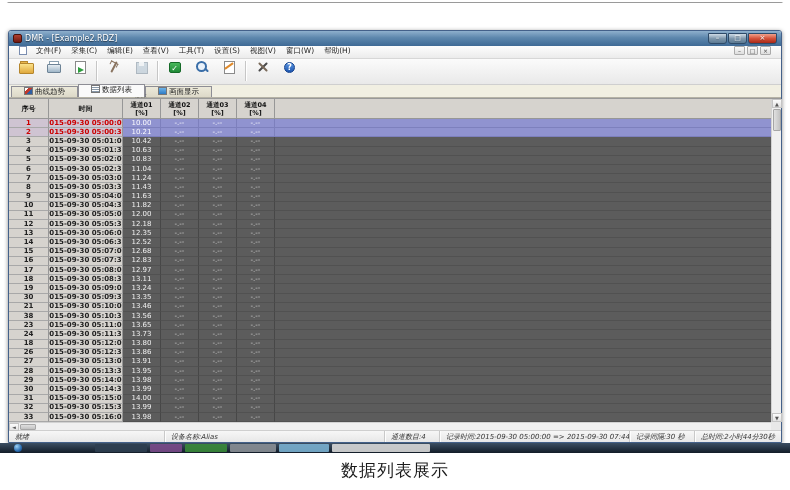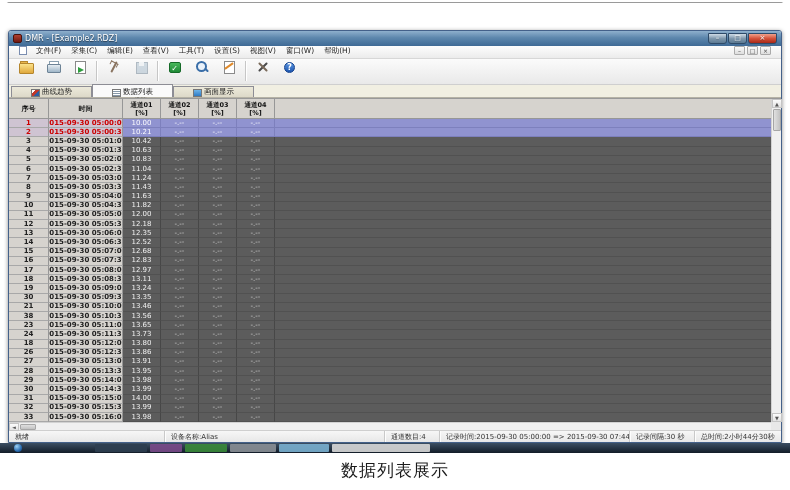--- a/index.html
+++ b/index.html
@@ -51,21 +51,21 @@
   .icon-find::before{content:"";position:absolute;left:1px;top:0;width:7px;height:7px;border:2px solid #3a6ea8;border-radius:50%;background:#eaf2fa;}
   .icon-find::after{content:"";position:absolute;left:9px;top:8px;width:5px;height:2px;background:#3a6ea8;transform:rotate(45deg);border-radius:1px;}
   .icon-cursorval::before{content:"";position:absolute;left:2px;top:0;width:9px;height:11px;background:#fff;border:1px solid #8a8a8a;}
   .icon-cursorval::after{content:"";position:absolute;left:2px;top:4px;width:10px;height:2px;background:#e08a2a;transform:rotate(-35deg);}
   .icon-tools::before{content:"";position:absolute;left:6px;top:0;width:2px;height:12px;background:#4a4a4a;border-radius:1px;transform:rotate(45deg);}
   .icon-tools::after{content:"";position:absolute;left:6px;top:0;width:2px;height:12px;background:#7a6a5a;border-radius:1px;transform:rotate(-45deg);}
   .icon-about{width:11px;height:11px;margin-top:1px;border-radius:50%;background:linear-gradient(#5b95e0,#1d56b0);border:1px solid #12408c;color:#fff;}
   .icon-about::before{content:"?";position:absolute;left:0;top:0;width:100%;font-size:8px;font-weight:bold;line-height:10px;text-align:center;}
 
   .tabrow{height:13px;flex:0 0 13px;background:#f1efe2;display:flex;align-items:flex-end;padding-left:2px;border-bottom:1px solid #b5b2a5;}
-  .tab{display:flex;align-items:flex-end;gap:2px;padding:0 19px;height:11px;font-size:7.5px;color:#222;
+  .tab{display:flex;align-items:flex-start;gap:2px;padding:0 12px;height:11px;font-size:7.5px;color:#222;
     border:1px solid #8d8d95;border-bottom:none;background:linear-gradient(#ece9da,#ddd9c8);white-space:nowrap;}
   .tab.active{height:13px;background:#fafafa;position:relative;z-index:2;}
   .tab-ic{width:9px;height:8px;border:1px solid #777;flex:0 0 9px;}
   .tab-ic.chart{background:linear-gradient(135deg,#fff 30%,#c0392b 30%,#c0392b 55%,#2e5fa3 55%);}
   .tab-ic.list{background:repeating-linear-gradient(180deg,#fff 0 1px,#8899aa 1px 2px);}
   .tab-ic.screen{background:linear-gradient(#6db3e8,#2e7bc4);}
 
   
   .tablewrap{flex:1;position:relative;background:#e8e8e8;border-top:1px solid #999;}
   .tgrid{position:absolute;left:0;top:0;right:10px;bottom:8px;display:flex;flex-direction:column;background:#5c5c5c;}
@@ -90,21 +90,21 @@
   .vs-up,.vs-down{position:absolute;left:0;width:10px;height:9px;background:linear-gradient(#fcfcfc,#e2e2e2);border:1px solid #c4c4c4;color:#555;font-size:5px;line-height:8px;text-align:center;}
   .vs-up{top:0;} .vs-down{bottom:0;}
   .vs-thumb{position:absolute;left:1px;top:10px;width:8px;height:22px;background:linear-gradient(90deg,#e0e0e0,#c2c2c2);border:1px solid #a6a6a6;border-radius:1px;}
   .hscroll{position:absolute;left:0;right:10px;bottom:0;height:8px;background:#f0f0f0;border-top:1px solid #d2d2d2;}
   .hs-left{position:absolute;left:0;top:0;width:10px;height:8px;background:linear-gradient(#fcfcfc,#e2e2e2);border:1px solid #c4c4c4;color:#555;font-size:5px;line-height:7px;text-align:center;}
   .hs-thumb{position:absolute;left:11px;top:1px;width:16px;height:6px;background:linear-gradient(#e0e0e0,#c2c2c2);border:1px solid #a6a6a6;border-radius:1px;}
 
   .statusbar{height:12px;flex:0 0 12px;background:linear-gradient(#f7f7f7,#e7e7e7);border-top:1px solid #cfcfcf;
     display:flex;align-items:center;font-size:7px;color:#333;}
   .sseg{height:100%;display:flex;align-items:center;padding-left:6px;white-space:nowrap;overflow:hidden;
-    border-left:1px solid #c9c9c9;box-shadow:inset 1px 0 0 #fdfdfd;}
+    border-left:1px solid #c9c9c9;box-shadow:inset 1px 0 0 #fdfdfd;font-style:italic;}
   .sseg:first-child{border-left:none;box-shadow:none;}
   .s1{flex:0 0 155px;} .s2{flex:0 0 220px;} .s3{flex:0 0 55px;} .s4{flex:0 0 190px;} .s5{flex:0 0 65px;} .s6{flex:1;text-align:center;}
 
   
   .taskbar{position:absolute;left:0;top:443px;width:790px;height:10px;background:linear-gradient(#3c4f63,#121c28);}
   .start-orb{position:absolute;left:14px;top:1px;width:8px;height:8px;border-radius:50%;
     background:radial-gradient(circle at 35% 30%,#9ed2f5,#2a6cb0 60%,#103a6a);}
   .tb-btn{position:absolute;top:1px;height:8px;border-radius:1px;opacity:.9;}
   .caption{position:absolute;top:459px;left:0;width:790px;text-align:center;font-size:17px;color:#1a1a1a;letter-spacing:1px;}
 </style>

